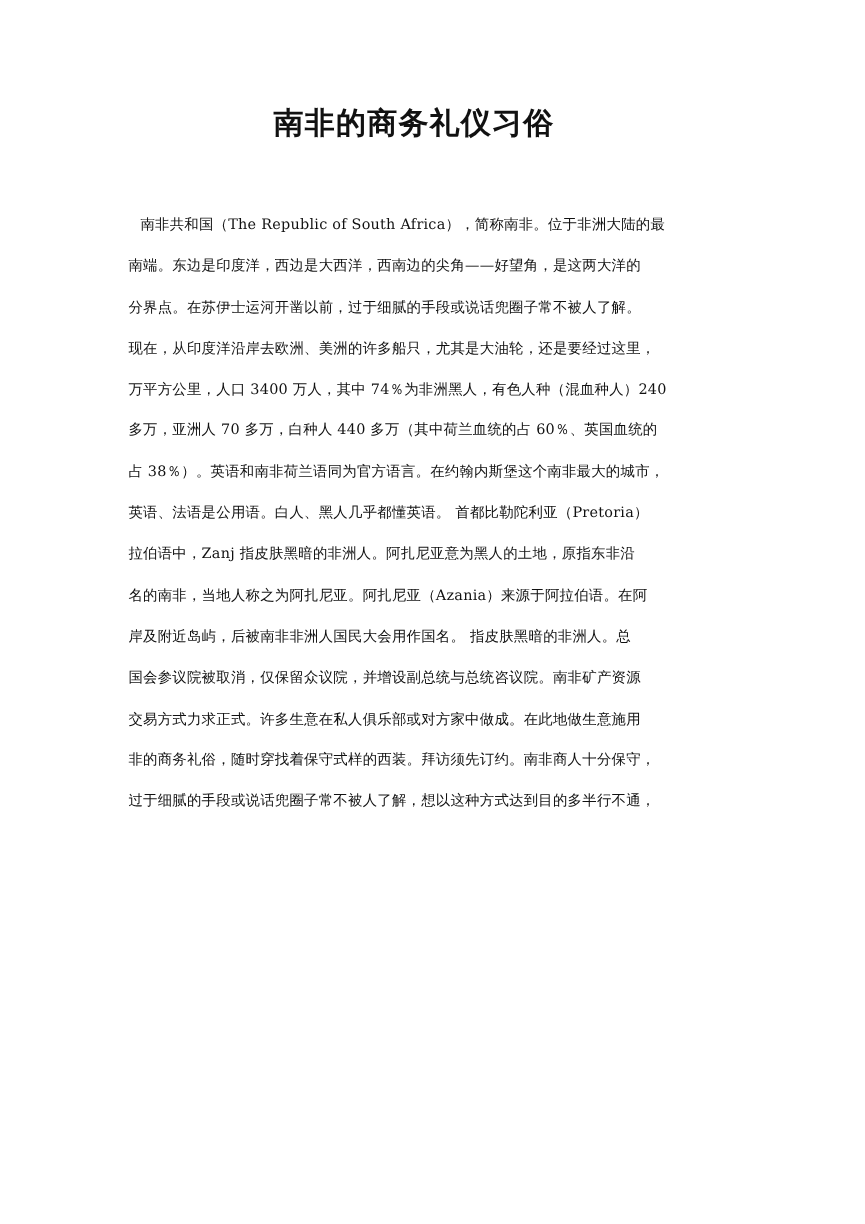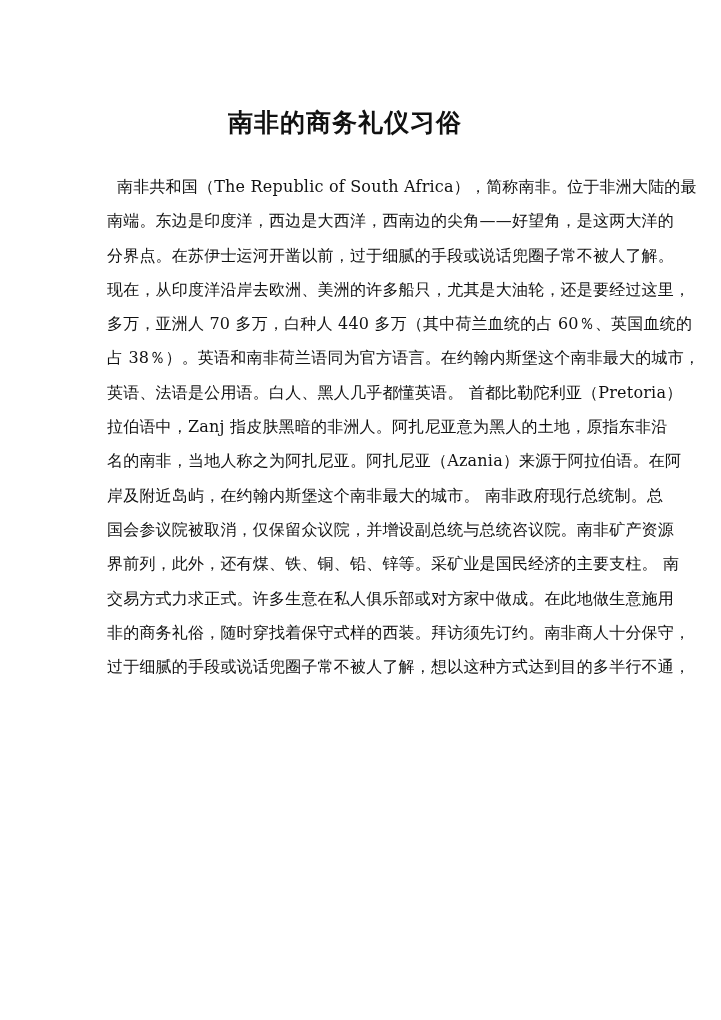--- a/index.html
+++ b/index.html
@@ -1,37 +1,37 @@
 <!DOCTYPE html>
 <html><head>
 <meta charset="utf-8">
 <style>
   html, body { margin: 0; padding: 0; background: #ffffff; }
   body { width: 721px; height: 1020px; overflow: hidden; position: relative; font-family: "DejaVu Serif", "Liberation Serif", serif; color: #111; }
   .page { position: absolute; left: 0; top: 0; width: 721px; height: 1020px; background: #fff; }
-  .title { position: absolute; top: 86px; left: 0; width: 690px; text-align: center; font-family: "DejaVu Sans", "Liberation Sans", sans-serif; font-size: 25px; font-weight: bold; letter-spacing: 1px; color: #111; margin-top: 20px; }
+  .title { position: absolute; top: 86px; left: 0; width: 690px; text-align: center; font-family: "DejaVu Sans", "Liberation Sans", sans-serif; font-size: 25px; font-weight: bold; letter-spacing: 1px; color: #111; }
   .body-text { position: absolute; left: 107px; top: 170px; width: 520px; }
-  .line { height: 34.3px; line-height: 34.3px; font-size: 16px; white-space: nowrap; letter-spacing: 0.2px; }
+  .line { height: 34.3px; line-height: 34.3px; font-size: 12px; white-space: nowrap; letter-spacing: 0.2px; }
   .line.first { padding-left: 10px; }
 </style>
 </head>
 <body>
 
 <div class="page">
   <div class="title">南非的商务礼仪习俗</div>
   <div class="body-text">
     <div class="line first">南非共和国（The Republic of South Africa），简称南非。位于非洲大陆的最</div>
     <div class="line">南端。东边是印度洋，西边是大西洋，西南边的尖角——好望角，是这两大洋的</div>
     <div class="line">分界点。在苏伊士运河开凿以前，过于细腻的手段或说话兜圈子常不被人了解。</div>
     <div class="line">现在，从印度洋沿岸去欧洲、美洲的许多船只，尤其是大油轮，还是要经过这里，</div>
+    <div class="line">万平方公里，人口 3400 万人，其中 74％为非洲黑人，有色人种（混血种人）240</div>
     <div class="line">多万，亚洲人 70 多万，白种人 440 多万（其中荷兰血统的占 60％、英国血统的</div>
     <div class="line">占 38％）。英语和南非荷兰语同为官方语言。在约翰内斯堡这个南非最大的城市，</div>
     <div class="line">英语、法语是公用语。白人、黑人几乎都懂英语。 首都比勒陀利亚（Pretoria）</div>
     <div class="line">拉伯语中，Zanj 指皮肤黑暗的非洲人。阿扎尼亚意为黑人的土地，原指东非沿</div>
     <div class="line">名的南非，当地人称之为阿扎尼亚。阿扎尼亚（Azania）来源于阿拉伯语。在阿</div>
-    <div class="line">岸及附近岛屿，在约翰内斯堡这个南非最大的城市。 南非政府现行总统制。总</div>
+    <div class="line">岸及附近岛屿，后被南非非洲人国民大会用作国名。 指皮肤黑暗的非洲人。总</div>
     <div class="line">国会参议院被取消，仅保留众议院，并增设副总统与总统咨议院。南非矿产资源</div>
-    <div class="line">界前列，此外，还有煤、铁、铜、铅、锌等。采矿业是国民经济的主要支柱。 南</div>
     <div class="line">交易方式力求正式。许多生意在私人俱乐部或对方家中做成。在此地做生意施用</div>
     <div class="line">非的商务礼俗，随时穿找着保守式样的西装。拜访须先订约。南非商人十分保守，</div>
     <div class="line">过于细腻的手段或说话兜圈子常不被人了解，想以这种方式达到目的多半行不通，</div>
   </div>
 </div>
 
 </body></html>

